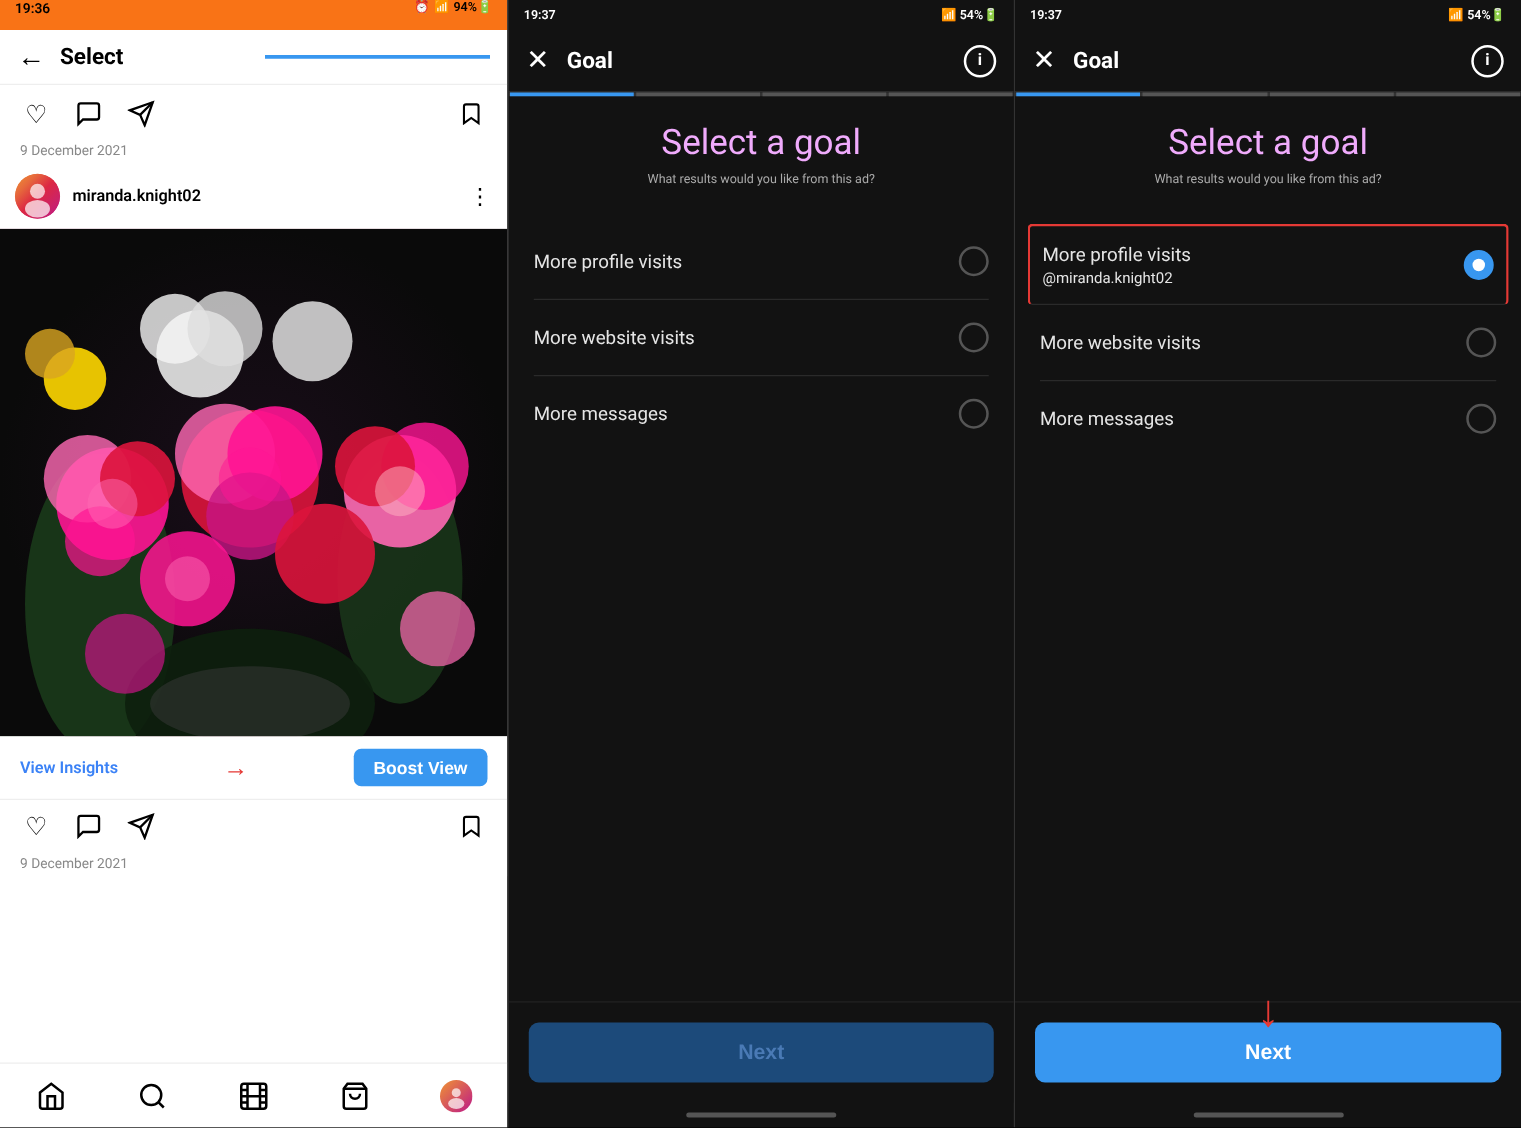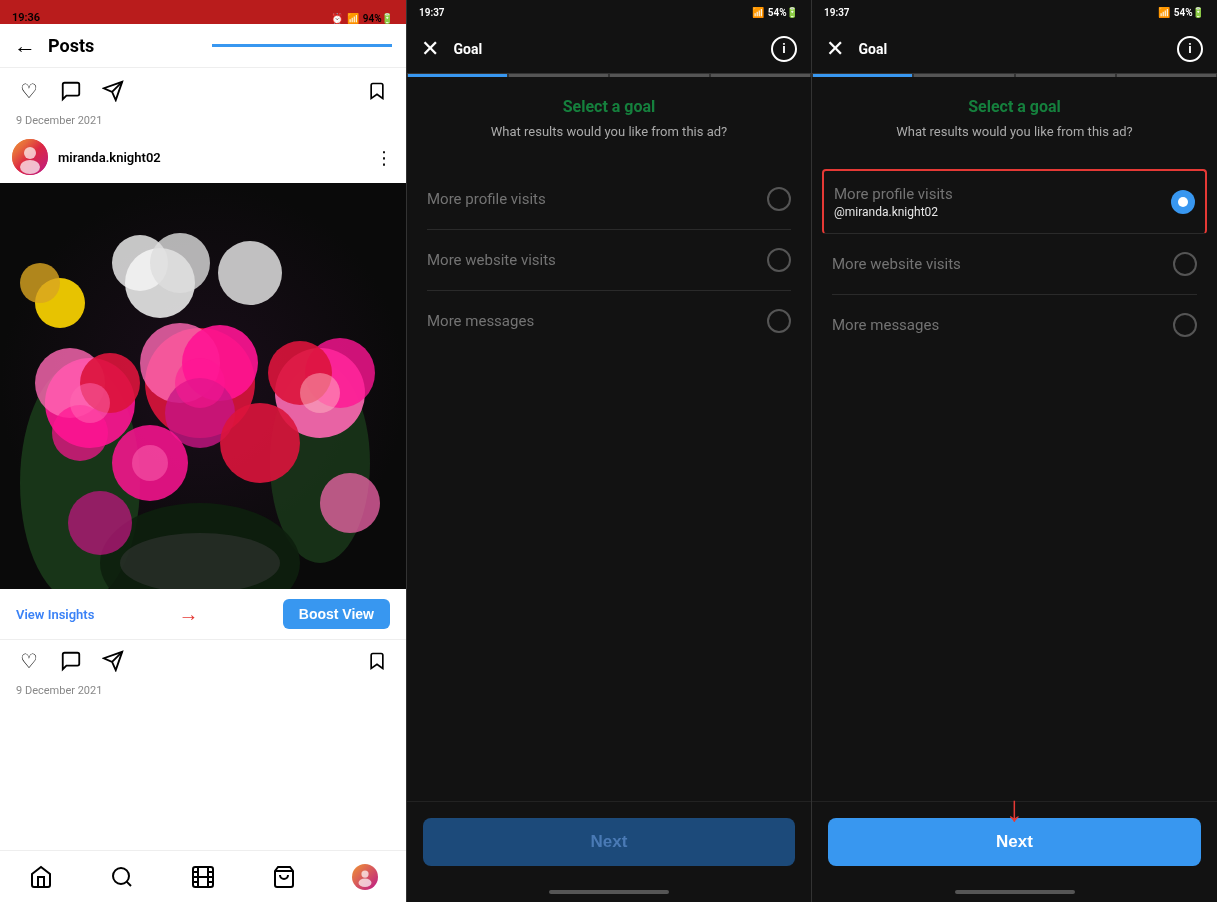--- a/index.html
+++ b/index.html
@@ -19,23 +19,23 @@
       height: 902px;
       background: #fff;
       display: flex;
       flex-direction: column;
       position: relative;
       overflow: hidden;
     }
 
     .status-bar {
       height: 24px;
-      background: #b91c1c;
-      display: flex;
-      align-items: flex-end;
+      background: #f97316;
+      display: flex;
+      align-items: flex-start;
       justify-content: space-between;
       padding: 0 12px;
       font-size: 11px;
       font-weight: 600;
     }
 
     .status-bar-left { display: flex; align-items: center; gap: 4px; }
     .status-bar-right { display: flex; align-items: center; gap: 3px; font-size: 10px; }
 
     .header-bar {
@@ -257,21 +257,21 @@
 
     .close-btn {
       font-size: 22px;
       color: #fff;
       cursor: pointer;
       margin-right: 14px;
       line-height: 1;
     }
 
     .goal-title {
-      font-size: 14px;
+      font-size: 18px;
       font-weight: 700;
       color: #fff;
       flex: 1;
     }
 
     .info-btn {
       width: 26px;
       height: 26px;
       border: 2px solid #fff;
       border-radius: 50%;
@@ -302,46 +302,46 @@
     }
 
     .goal-content {
       flex: 1;
       padding: 20px 20px 0;
       display: flex;
       flex-direction: column;
     }
 
     .select-goal-title {
-      font-size: 16px;
-      font-weight: 700;
-      color: #15803d;
+      font-size: 28px;
+      font-weight: 400;
+      color: #f0abfc;
       text-align: center;
       margin-bottom: 8px;
     }
 
     .select-goal-subtitle {
-      font-size: 13px;
+      font-size: 10px;
       color: #aaa;
       text-align: center;
       margin-bottom: 30px;
     }
 
     .goal-option {
       display: flex;
       align-items: center;
       justify-content: space-between;
       padding: 18px 0;
       border-bottom: 1px solid #2a2a2a;
       cursor: pointer;
     }
 
     .goal-option-text {
       font-size: 15px;
-      color: #737373;
+      color: #e5e5e5;
       font-weight: 400;
     }
 
     .goal-option-sub {
       font-size: 12px;
       color: #e5e5e5;
       margin-top: 2px;
     }
 
     .radio-btn {
@@ -431,21 +431,21 @@
     <span class="status-bar-left">19:36</span>
     <span class="status-bar-right">
       <span>⏰</span>
       <span style="font-size:10px">📶</span>
       <span style="font-size:10px">94%🔋</span>
     </span>
   </div>
 
   <div class="header-bar">
     <span class="back-arrow">←</span>
-    <span class="title">Posts</span>
+    <span class="title">Select</span>
     <div class="header-blue-line"></div>
   </div>
 
   <div class="actions-row">
     <div class="actions-left">
       <span class="action-icon">♡</span>
       <span class="action-icon">
         <svg width="22" height="22" viewBox="0 0 24 24" fill="none" stroke="#000" stroke-width="2">
           <path d="M21 15a2 2 0 0 1-2 2H7l-4 4V5a2 2 0 0 1 2-2h14a2 2 0 0 1 2 2z"></path>
         </svg>

